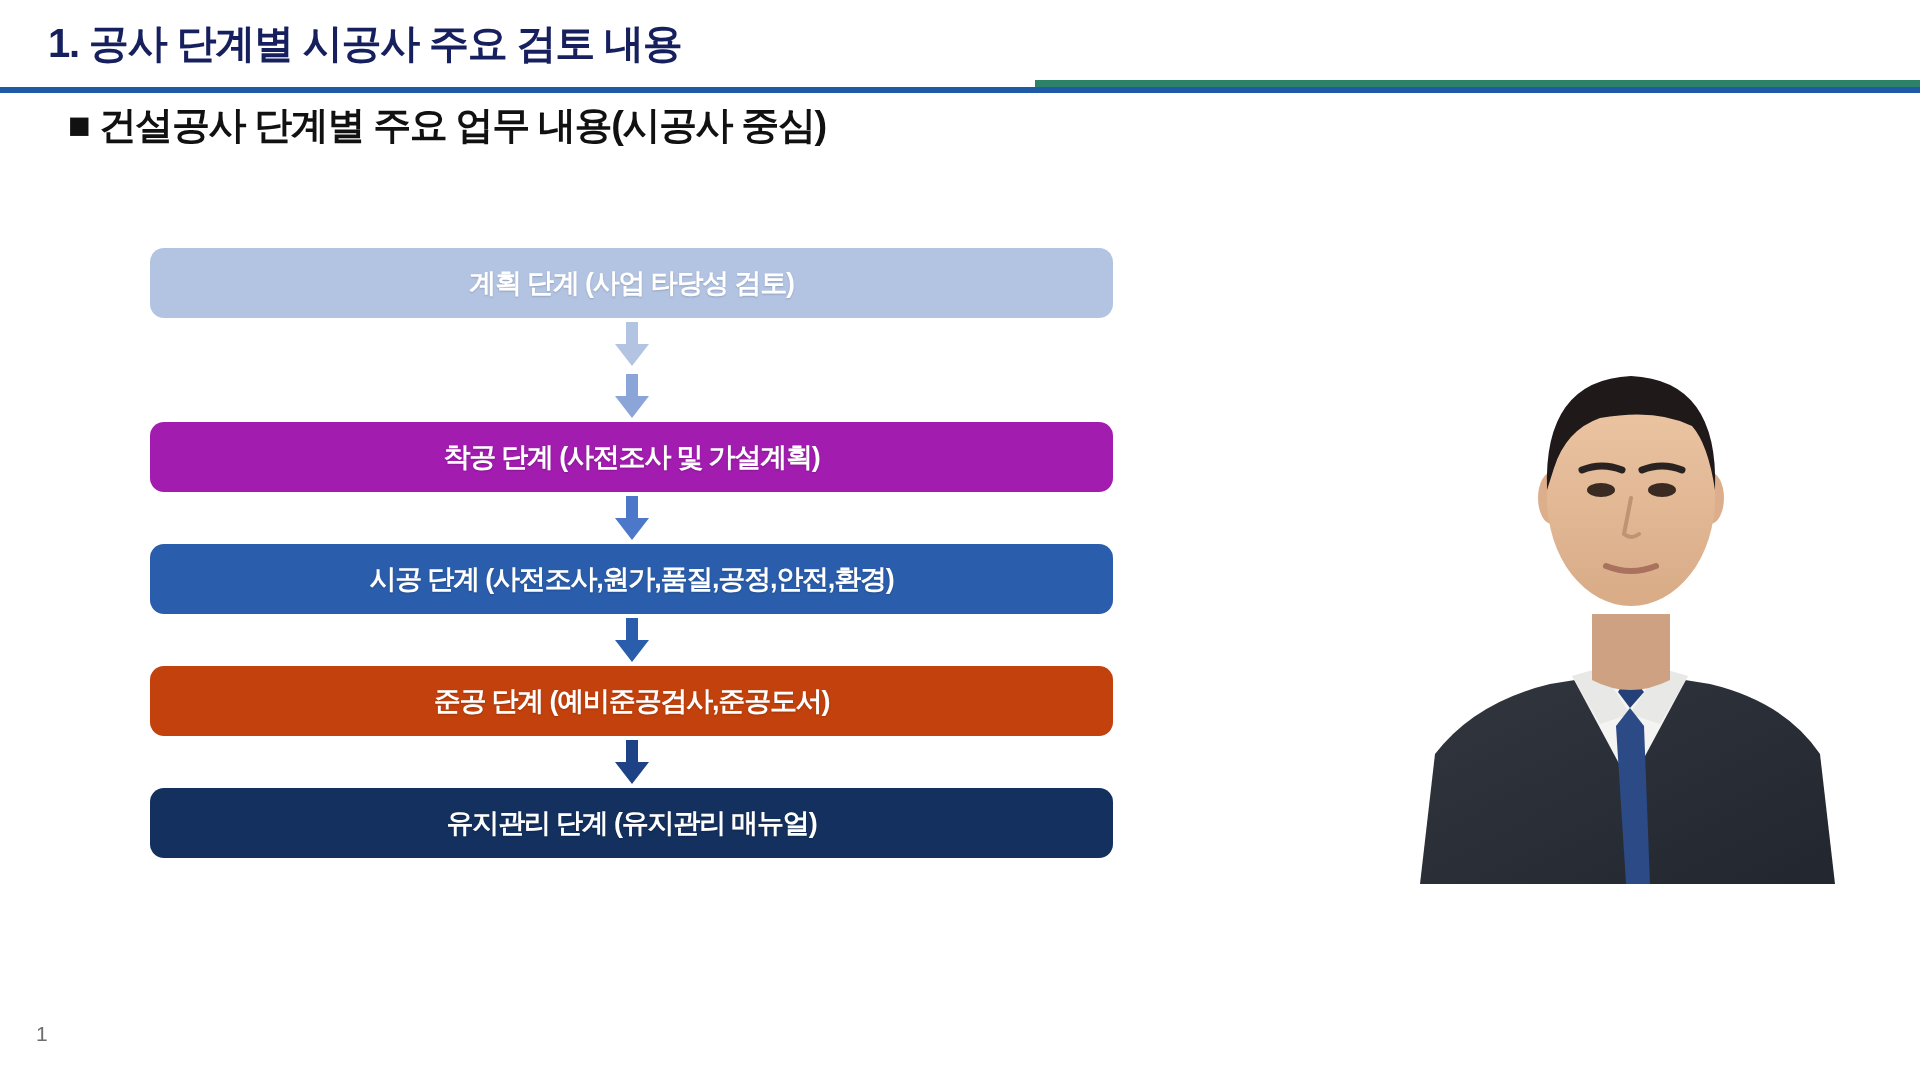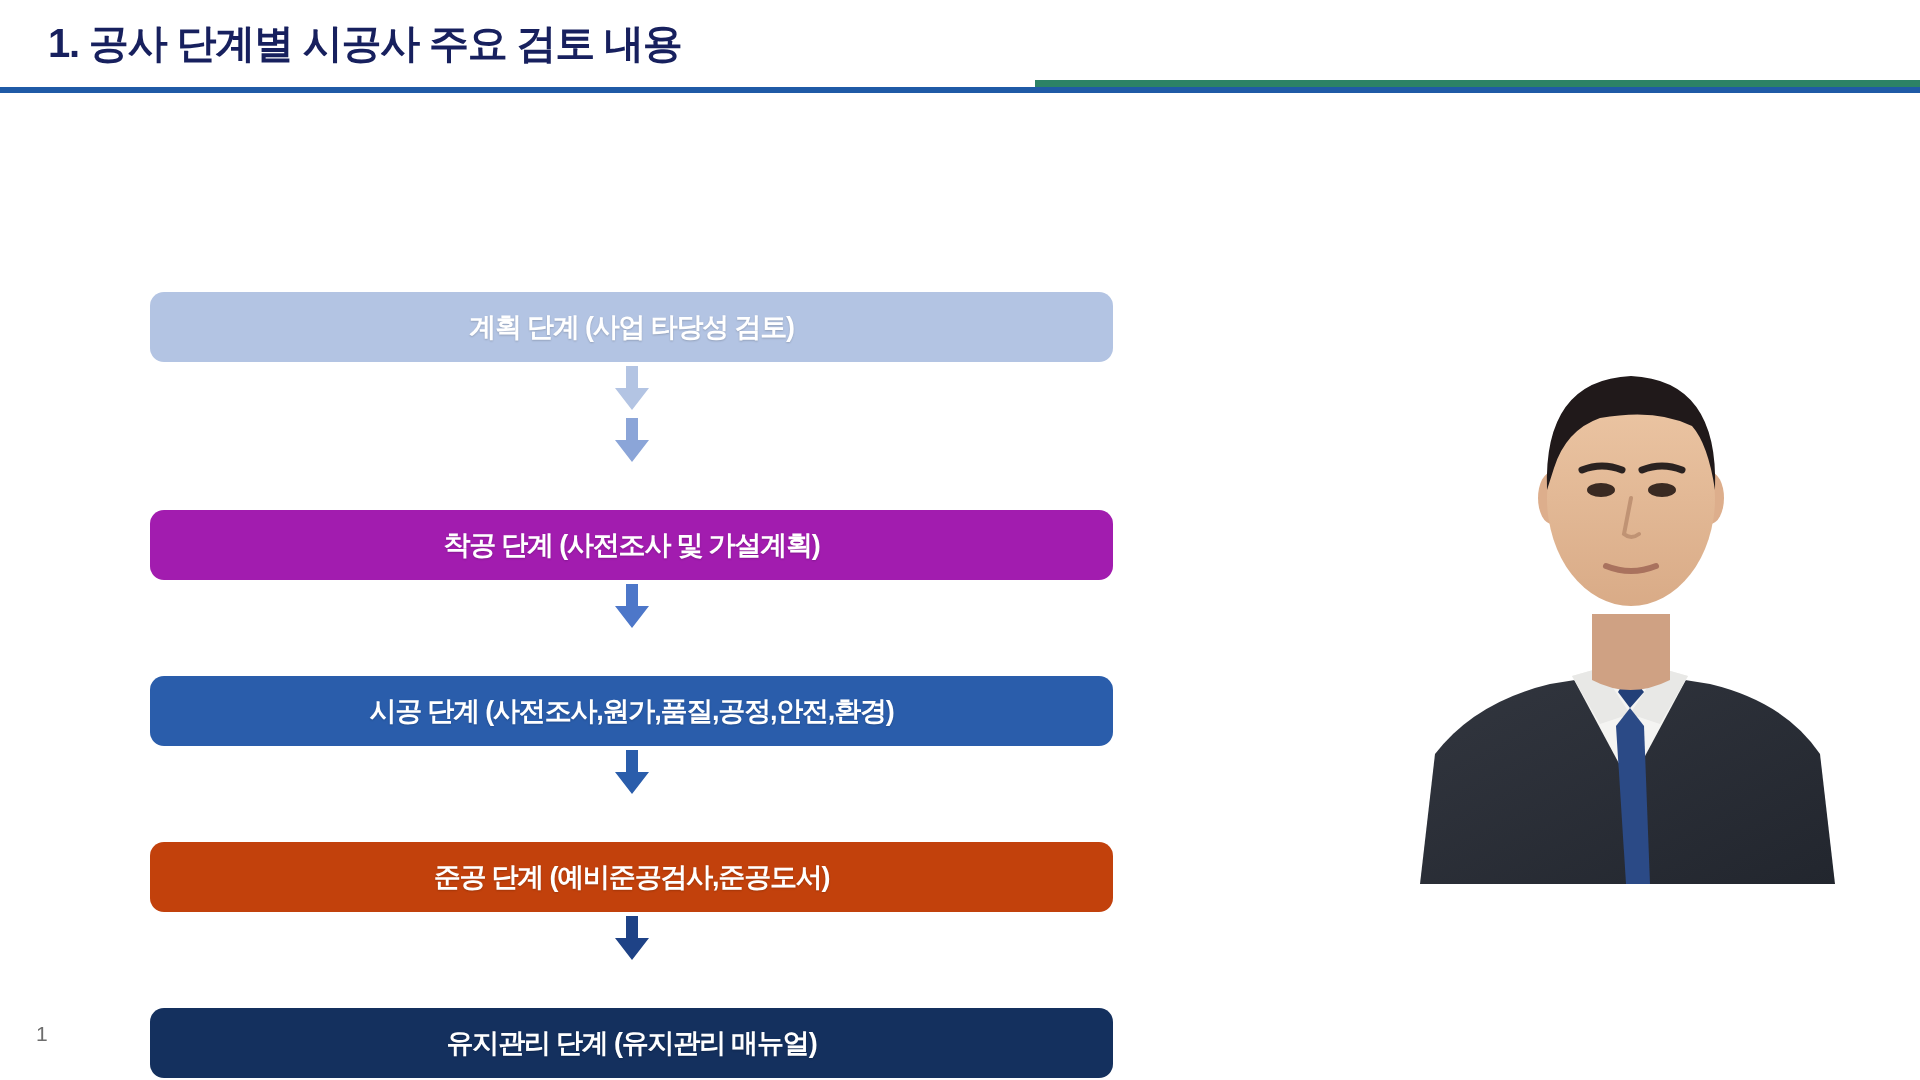--- a/index.html
+++ b/index.html
@@ -43,21 +43,20 @@
   .flow { position:absolute; left:150px; top:248px; width:963px; }
   .flow-box {
     position:relative;
     width:963px; height:70px;
     border-radius:14px;
     display:flex; align-items:center; justify-content:center;
     color:#ffffff; font-weight:bold;
     font-size:27px; letter-spacing:-1.2px;
     text-shadow:0 1px 2px rgba(0,0,0,.18);
     white-space:nowrap;
-    margin-top:44px;
   }
   .flow-arrow {
     width:963px; height:52px;
     display:flex; align-items:center; justify-content:center;
   }
   .flow-arrow svg { display:block; }
 
   
   .page-num {
     position:absolute; left:36px; top:1022px;
@@ -76,20 +75,21 @@
 <body>
 
 <div class="slide">
 
   <div class="header">
     <div class="slide-title">1. 공사 단계별 시공사 주요 검토 내용</div>
     <div class="rule-teal"></div>
     <div class="rule-blue"></div>
   </div>
 
+  <div class="subtitle">■ 건설공사 단계별 주요 업무 내용(시공사 중심)</div>
 
   <div class="flow" id="flow-root">
       <div class="flow-box" style="background: rgb(179, 196, 227);">
         <span>계획 단계 (사업 타당성 검토)</span>
       </div>
       <div class="flow-arrow">
         <svg width="34" height="44" viewBox="0 0 34 44">
           <path d="M11 0 h12 v22 h11 L17 44 L0 22 h11 Z" fill="#b3c4e3"></path>
         </svg>
       </div>

